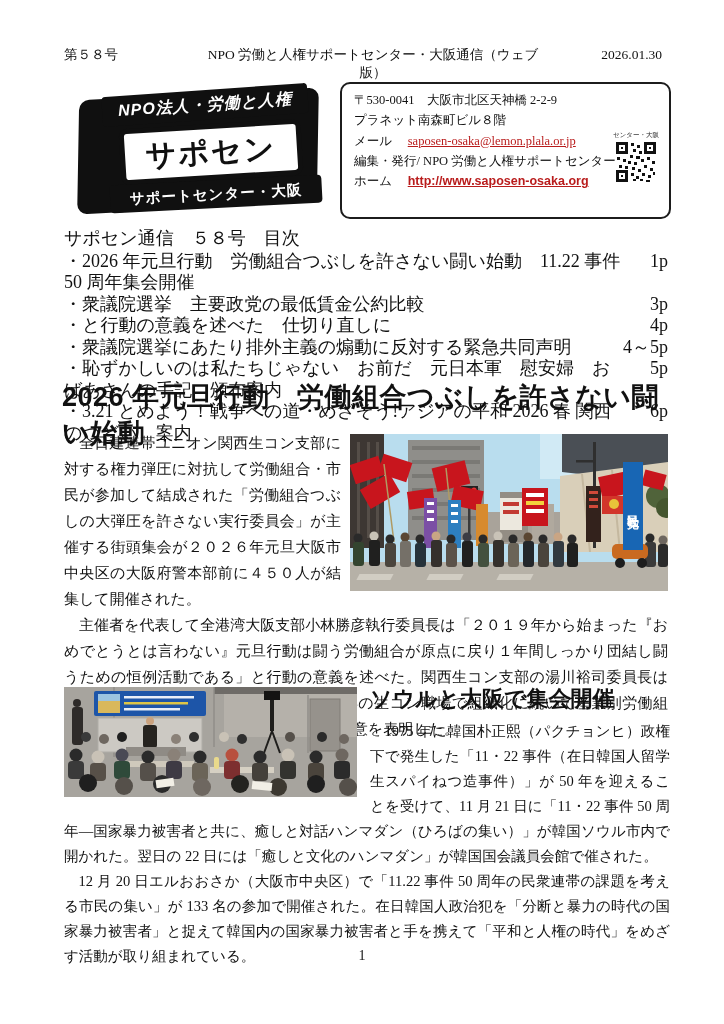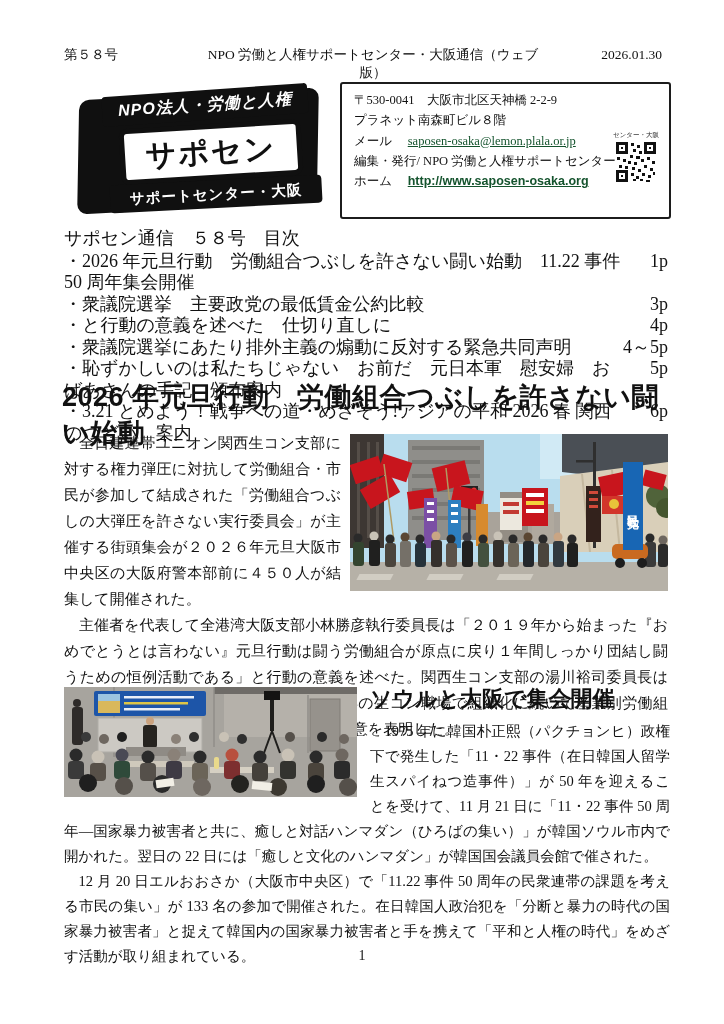--- a/index.html
+++ b/index.html
@@ -21,23 +21,23 @@
            display:flex;align-items:center;justify-content:center;letter-spacing:1px;}
   .logo-mid{position:absolute;left:44px;top:36px;width:172px;height:46px;background:#fff;border:5px solid #101010;
             border-radius:8px;transform:rotate(-3.5deg);display:flex;align-items:center;justify-content:center;
             font-weight:bold;font-size:30px;color:#101010;letter-spacing:2px;}
   .logo-b3{position:absolute;left:34px;top:92px;width:212px;height:28px;background:#101010;border-radius:4px;
            transform:rotate(-3deg);color:#fff;font-weight:bold;font-size:14.5px;
            display:flex;align-items:center;justify-content:center;letter-spacing:1px;}
 
   
   .info{position:absolute;left:340px;top:82px;width:331px;height:137px;box-sizing:border-box;
-        border:2px solid #1c1c1c;border-radius:3px;padding:6px 10px 4px 12px;font-size:12.5px;line-height:1.62;}
+        border:2px solid #1c1c1c;border-radius:10px;padding:6px 10px 4px 12px;font-size:12.5px;line-height:1.62;}
   .info .row{white-space:nowrap;}
-  .info a{color:#14532d;text-decoration:underline;}
+  .info a{color:#b91c1c;text-decoration:underline;}
   .info .home a{font-weight:bold;font-family:"Liberation Sans","DejaVu Sans",sans-serif;}
   .qr{position:absolute;right:7px;top:48px;width:52px;text-align:center;}
   .qr .qr-label{font-size:6.5px;line-height:1;margin-bottom:2px;color:#222;}
 
   
   .toc{position:absolute;left:64px;top:228px;width:604px;font-size:18px;line-height:21.5px;}
   .toc-title{margin-bottom:1px;}
   .toc-row{display:flex;}
   .toc-row .lbl{flex:1;}
   .toc-row .pg{width:46px;text-align:right;}

